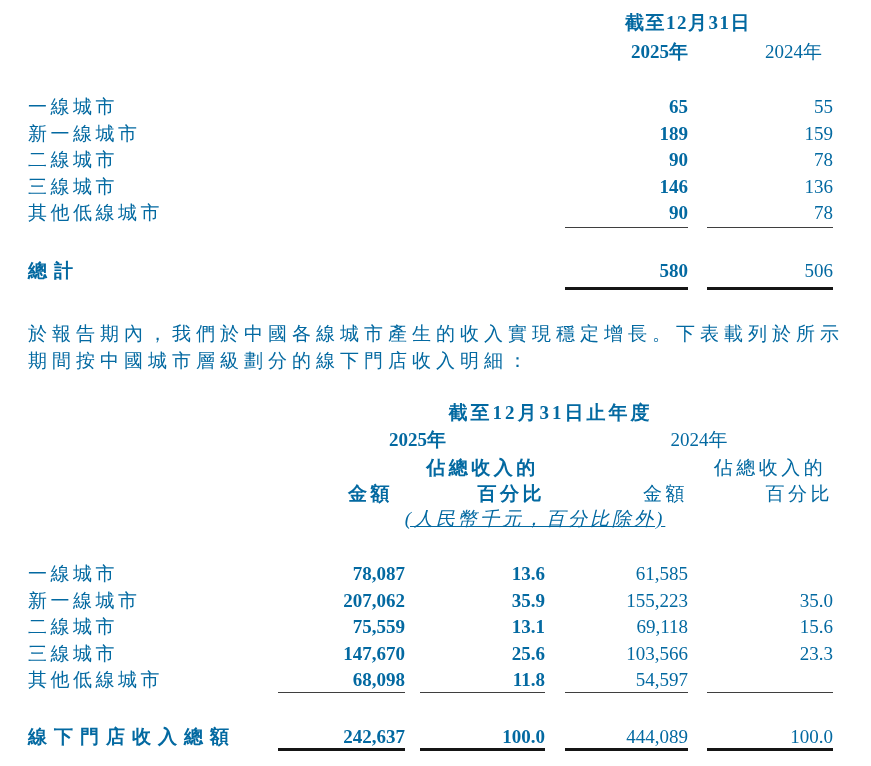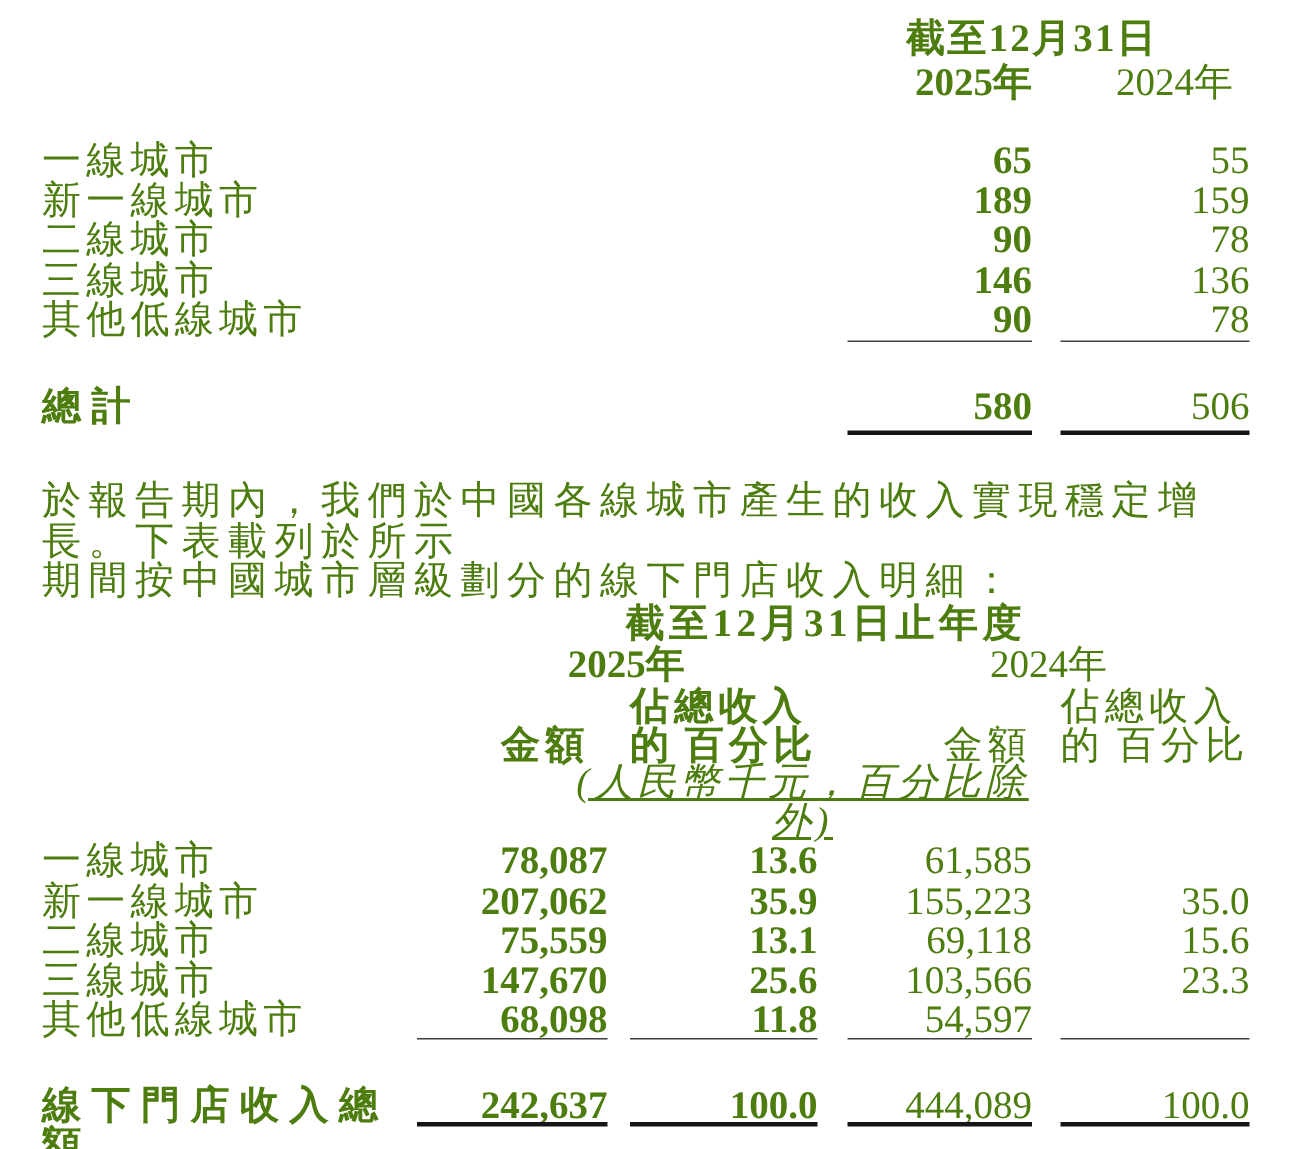--- a/index.html
+++ b/index.html
@@ -1,35 +1,35 @@
 <!DOCTYPE html>
 <html><head>
 <meta charset="utf-8">
 <style>
   * { margin:0; padding:0; box-sizing:border-box; }
   html,body { background:#ffffff; }
   .page {
     position:relative; width:871px; height:766px; background:#ffffff;
     font-family:"Liberation Serif","DejaVu Serif",serif;
-    color:#4d7c0f; font-size:26px; overflow:hidden;
+    color:#0369a1; font-size:19px; overflow:hidden;
   }
   .abs { position:absolute; line-height:1; }
   .b { font-weight:bold; }
   .it { font-style:italic;text-decoration:underline; }
   .cjk { letter-spacing:3.5px; }
   .cjk-wide { letter-spacing:7px; }
   .ls15 { letter-spacing:1.5px; }
   .ls3 { letter-spacing:3px; }
 
   
   .frow { position:absolute; left:28px; width:805px; display:flex; line-height:1; }
   .body-rows { position:absolute; left:28px; width:805px; }
   .body-rows .drow { display:flex; height:26.6px; line-height:26.6px; }
   .tot-row { position:absolute; left:28px; width:805px; display:flex; line-height:1; }
-  .r { text-align:left; }
+  .r { text-align:center; }
   .c { text-align:center; }
 
   
   .t1-lbl { width:537px; }
   .t1-c1  { width:123px; text-align:right; }
   .t1-g   { width:19px; }
   .t1-c2  { width:126px; text-align:right; }
 
   
   .t2-lbl { width:250px; }

